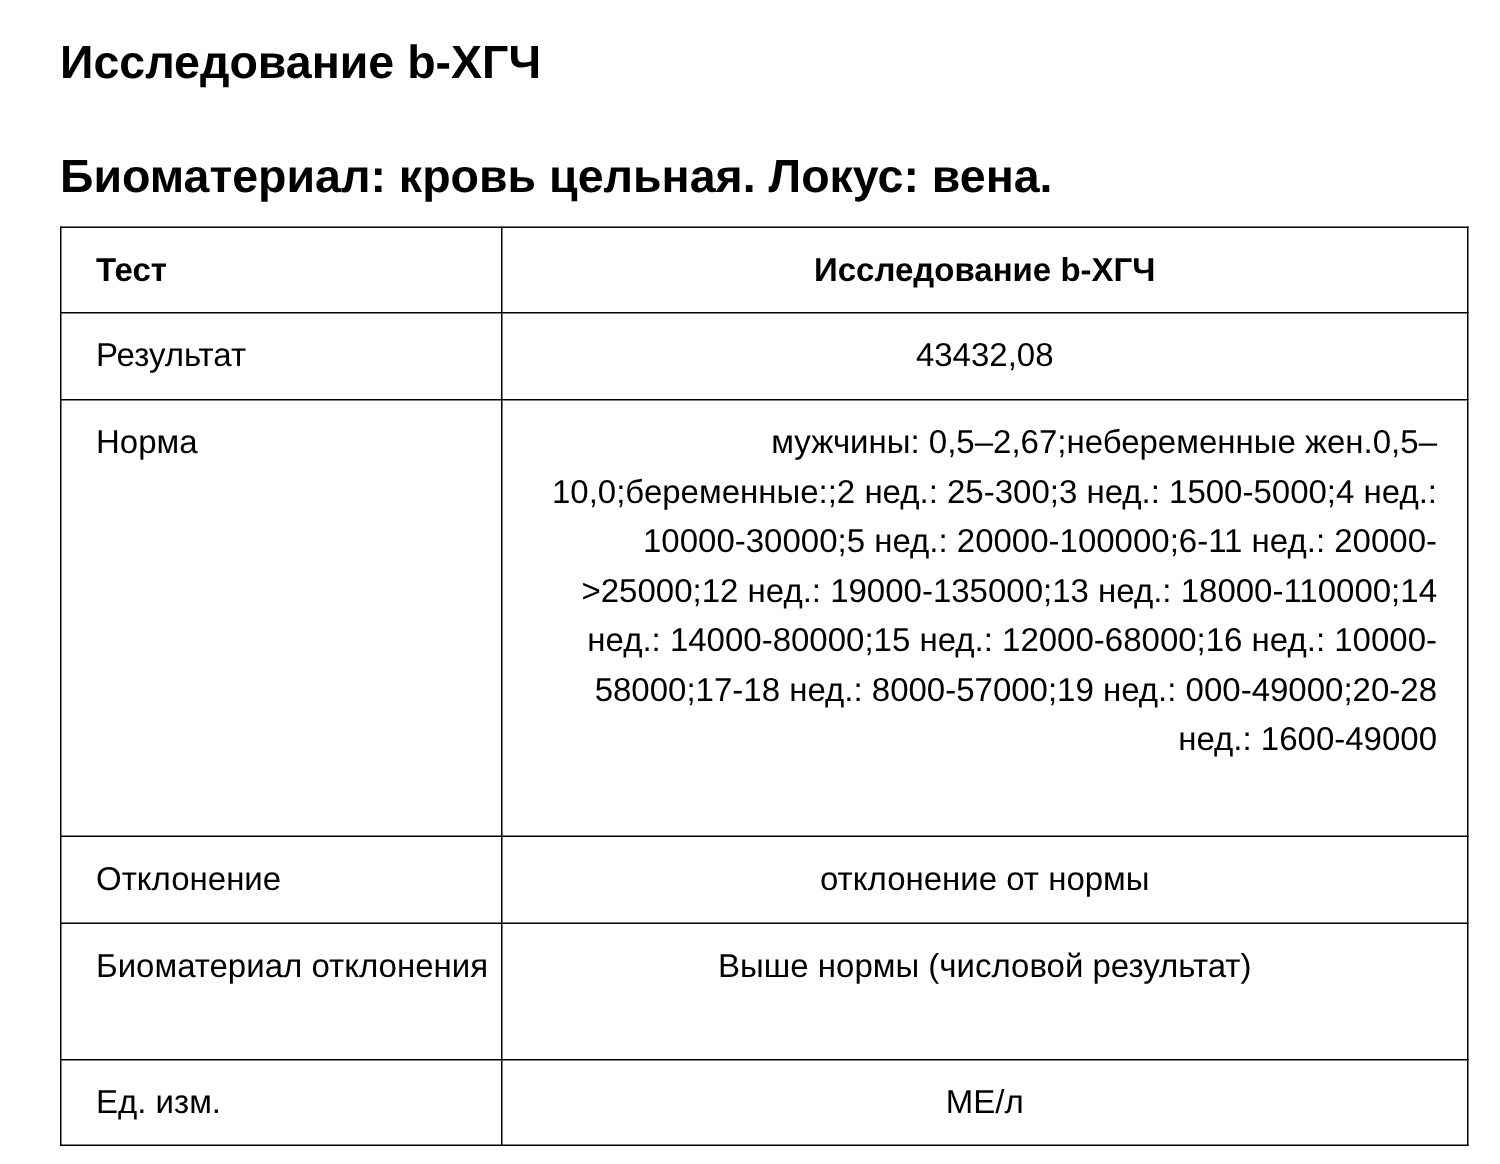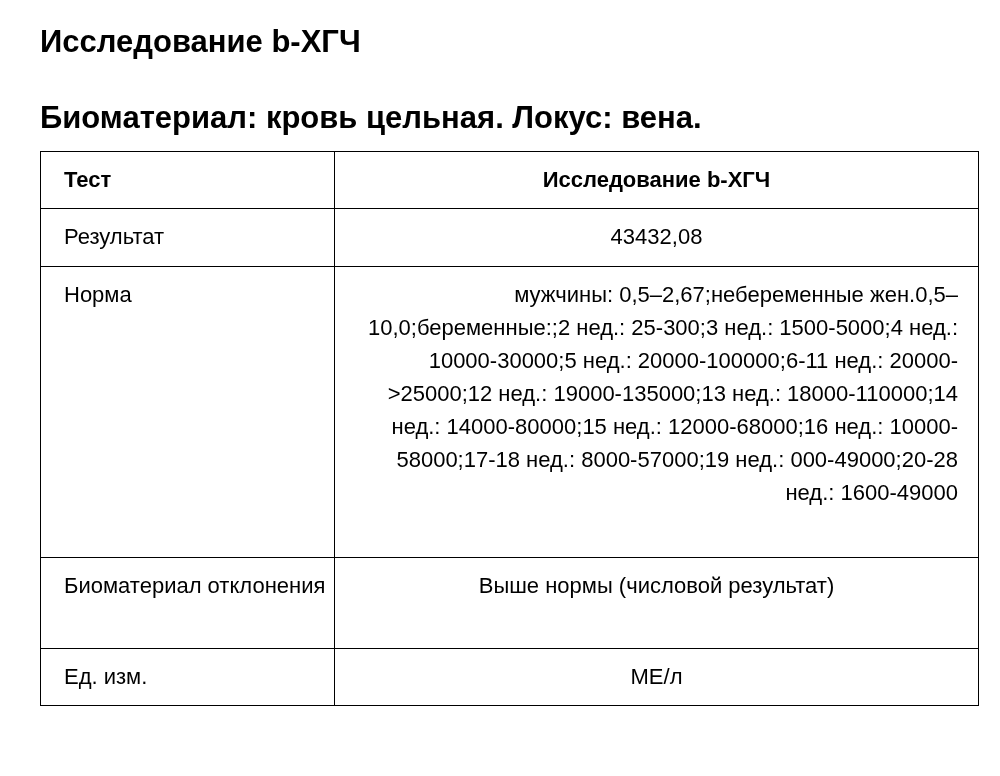--- a/index.html
+++ b/index.html
@@ -32,20 +32,24 @@
     <td class="v">Исследование b-ХГЧ</td>
   </tr>
   <tr class="r1">
     <td class="k">Результат</td>
     <td class="v">43432,08</td>
   </tr>
   <tr class="r2">
     <td class="k">Норма</td>
     <td class="v norm">мужчины: 0,5–2,67;небеременные жен.0,5–10,0;беременные:;2 нед.: 25-300;3 нед.: 1500-5000;4 нед.: 10000-30000;5 нед.: 20000-100000;6-11 нед.: 20000-&gt;25000;12 нед.: 19000-135000;13 нед.: 18000-110000;14 нед.: 14000-80000;15 нед.: 12000-68000;16 нед.: 10000-58000;17-18 нед.: 8000-57000;19 нед.: 000-49000;20-28 нед.: 1600-49000</td>
   </tr>
+  <tr class="r3">
+    <td class="k">Отклонение</td>
+    <td class="v">отклонение от нормы</td>
+  </tr>
   <tr class="r4">
     <td class="k">Биоматериал отклонения</td>
     <td class="v">Выше нормы (числовой результат)</td>
   </tr>
   <tr class="r5">
     <td class="k">Ед. изм.</td>
     <td class="v">МЕ/л</td>
   </tr>
 </tbody>
   </table>

